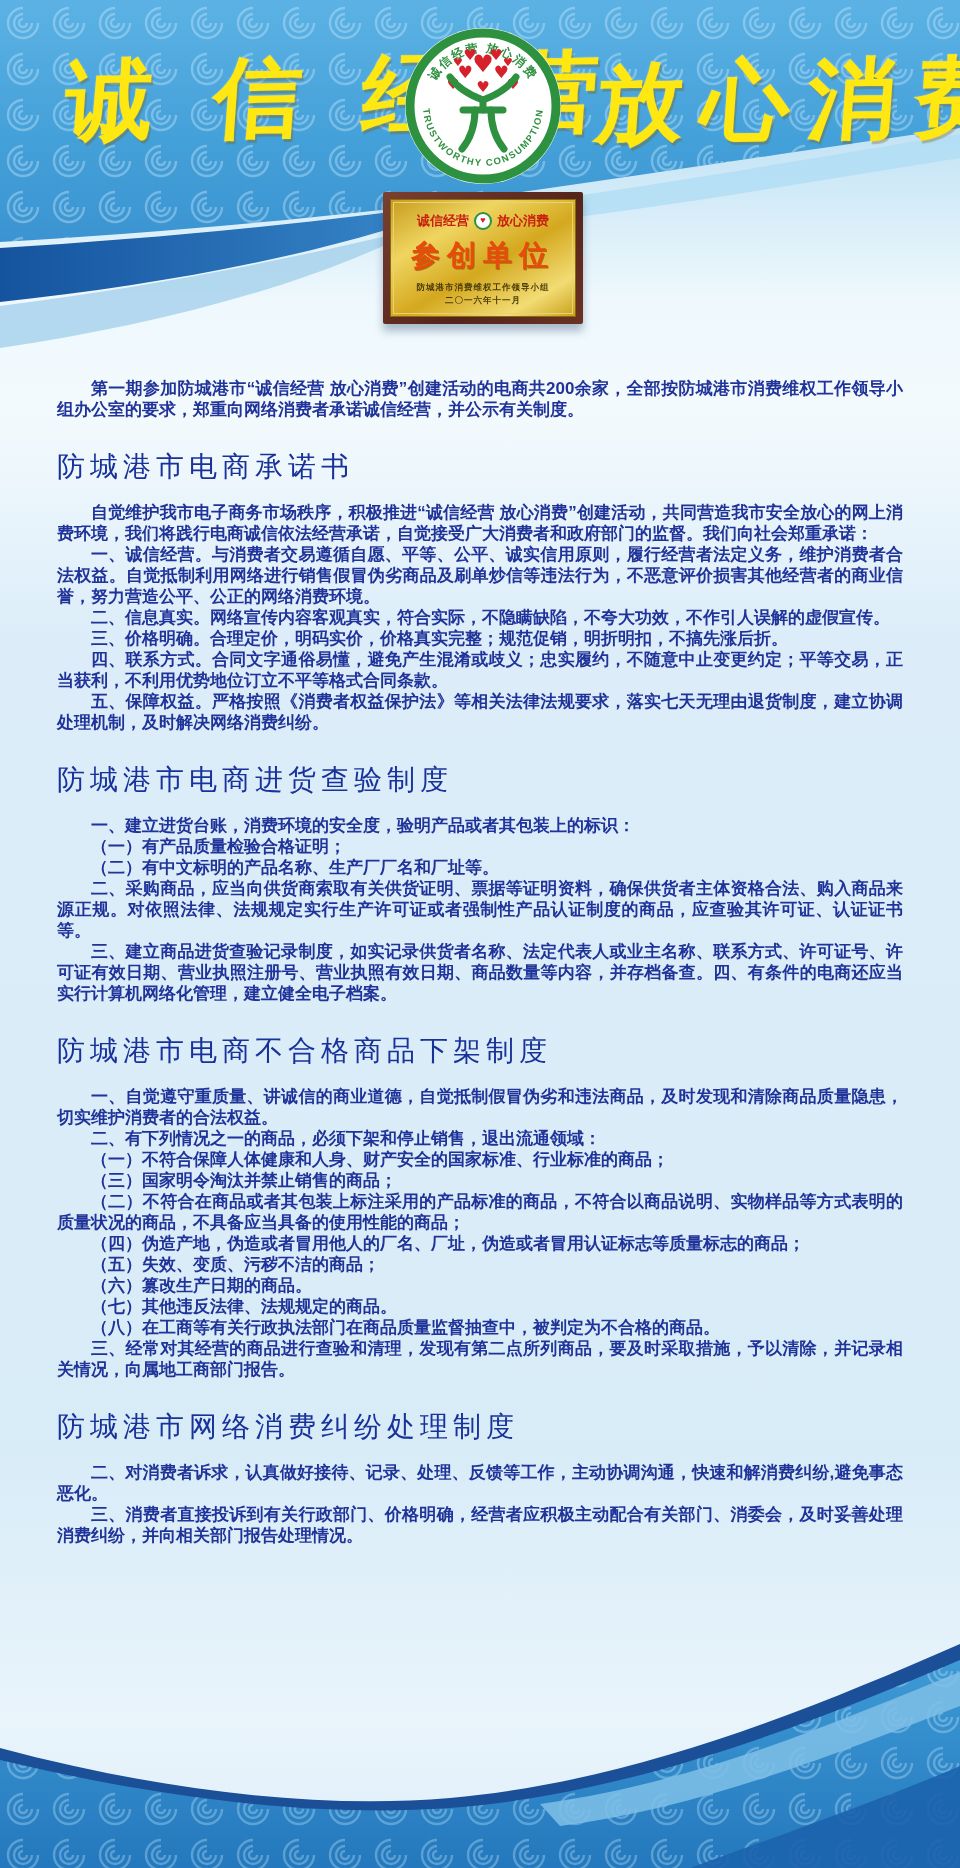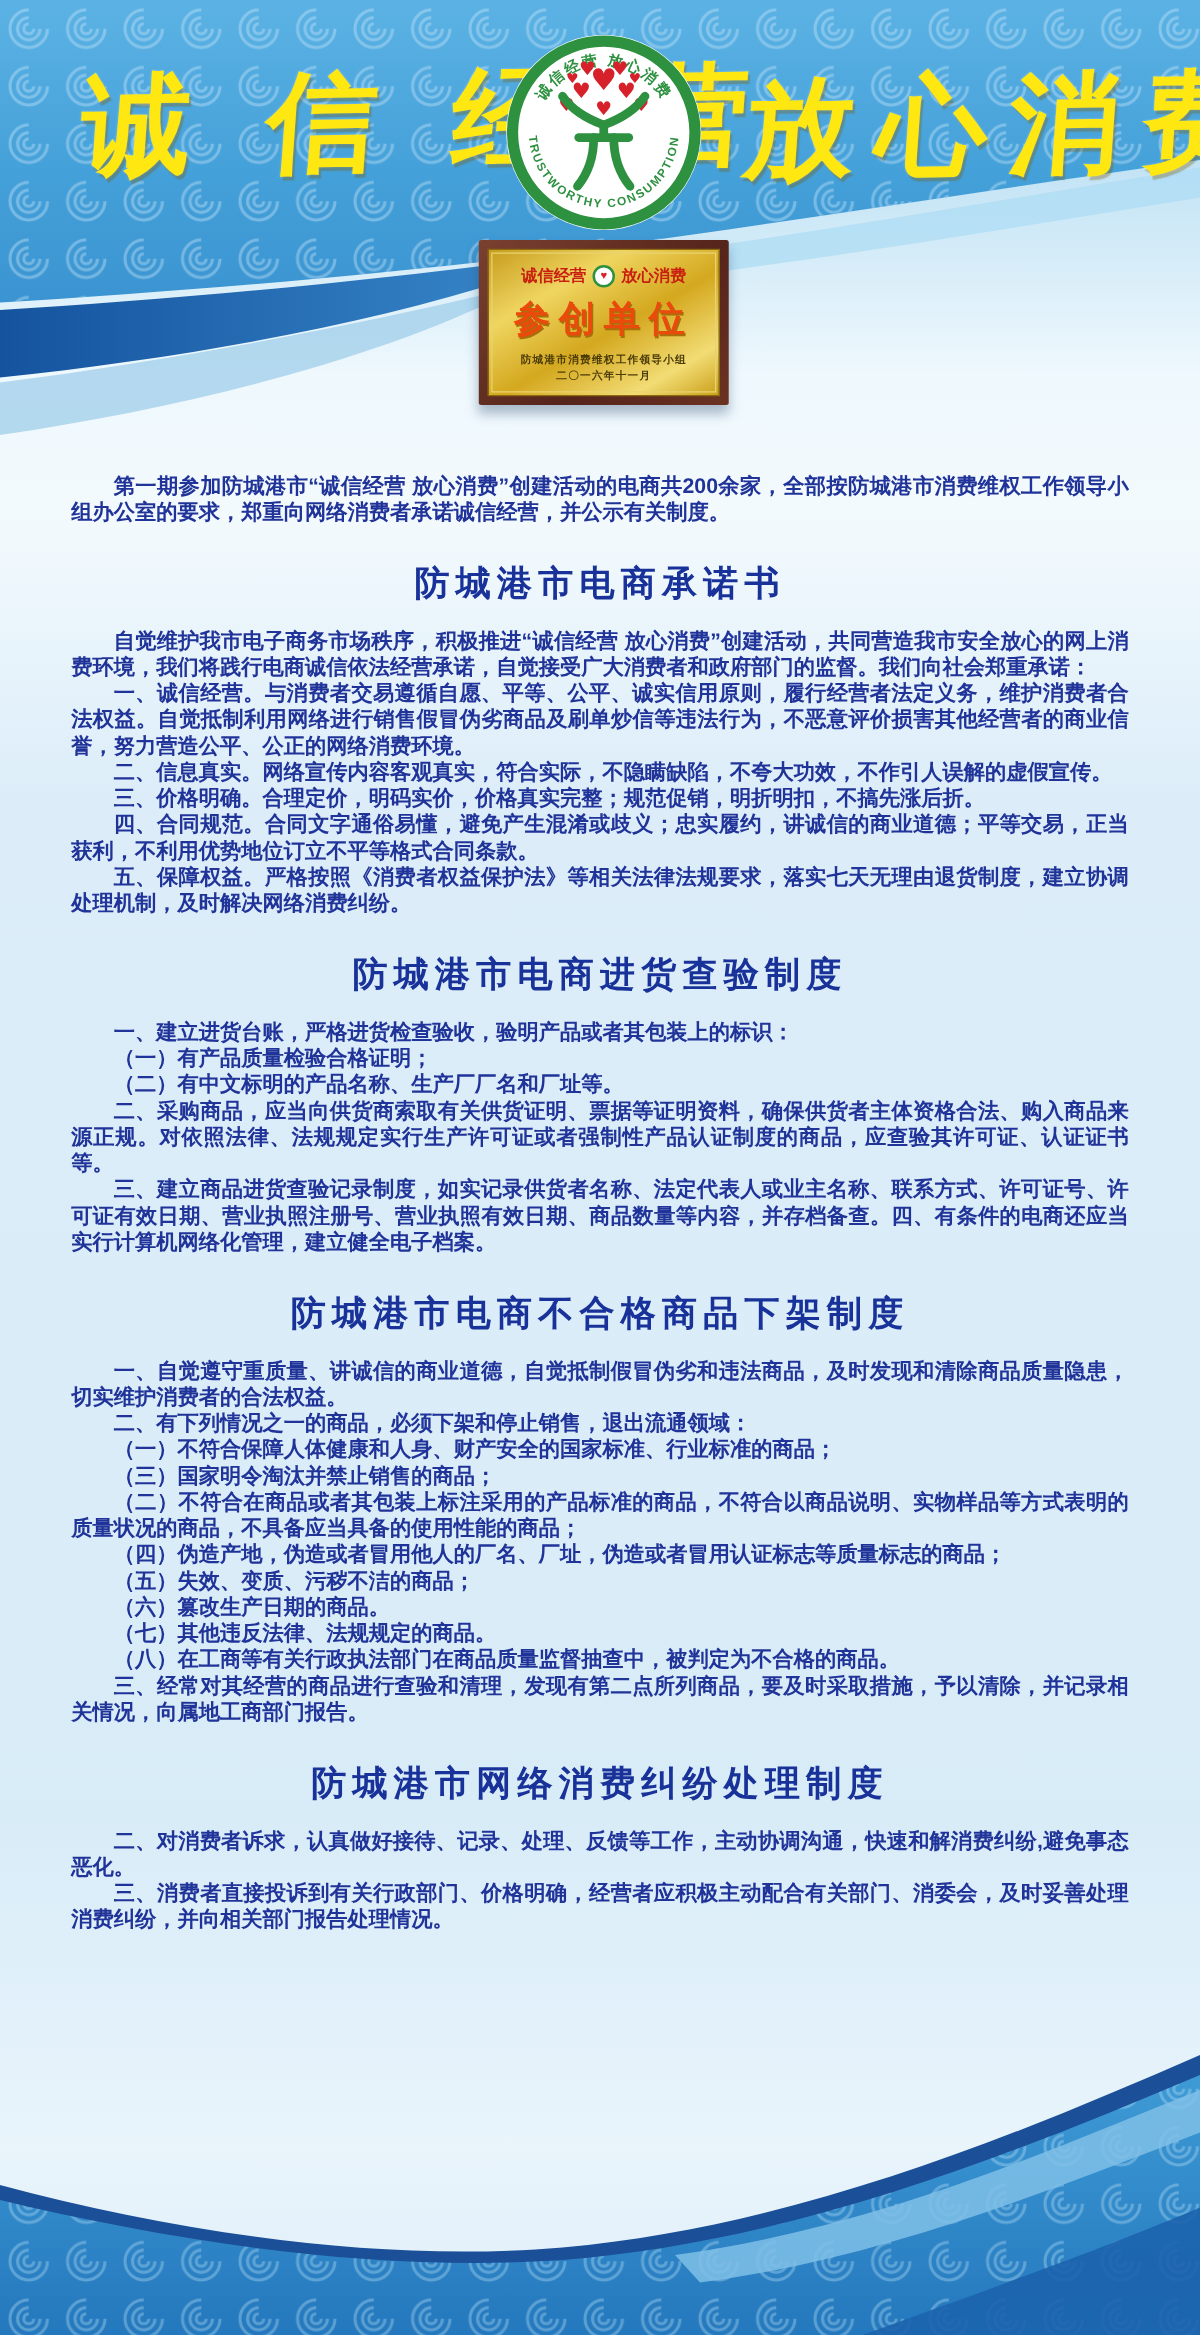--- a/index.html
+++ b/index.html
@@ -42,21 +42,21 @@
   .plaque-main{font-size:29px;font-weight:bold;color:#ea4a0c;letter-spacing:7px;margin:6px 0 5px;text-shadow:1px 1px 0 #a8700a;}
   .plaque-footer{font-size:8.5px;font-weight:bold;color:#4c3c08;line-height:1.5;letter-spacing:1px;}
   .content{
     position:absolute;left:57px;top:378px;width:846px;z-index:2;
     color:#203399;font-weight:bold;font-size:17px;line-height:21px;
     text-align:justify;
   }
   .content p{margin:0;text-indent:2em;}
   .sec-title{
     margin:28px 0 16px;font-size:28px;line-height:38px;letter-spacing:5px;
-    color:#18329a;text-align:center;font-weight:bold;text-indent:0;
+    color:#18329a;text-align:left;font-weight:normal;text-indent:0;
   }
 </style>
 </head>
 <body>
 
 <div class="poster">
 
   <svg class="header-svg" width="960" height="380" viewBox="0 0 960 380">
     <defs>
       <linearGradient id="hdrGrad" x1="0" y1="0" x2="0" y2="1">
@@ -143,25 +143,25 @@
   </div>
 
   <div class="content">
     <p>第一期参加防城港市“诚信经营 放心消费”创建活动的电商共200余家，全部按防城港市消费维权工作领导小组办公室的要求，郑重向网络消费者承诺诚信经营，并公示有关制度。</p>
 
     <h2 class="sec-title">防城港市电商承诺书</h2>
     <p>自觉维护我市电子商务市场秩序，积极推进“诚信经营 放心消费”创建活动，共同营造我市安全放心的网上消费环境，我们将践行电商诚信依法经营承诺，自觉接受广大消费者和政府部门的监督。我们向社会郑重承诺：</p>
     <p>一、诚信经营。与消费者交易遵循自愿、平等、公平、诚实信用原则，履行经营者法定义务，维护消费者合法权益。自觉抵制利用网络进行销售假冒伪劣商品及刷单炒信等违法行为，不恶意评价损害其他经营者的商业信誉，努力营造公平、公正的网络消费环境。</p>
     <p>二、信息真实。网络宣传内容客观真实，符合实际，不隐瞒缺陷，不夸大功效，不作引人误解的虚假宣传。</p>
     <p>三、价格明确。合理定价，明码实价，价格真实完整；规范促销，明折明扣，不搞先涨后折。</p>
-    <p>四、合同规范。合同文字通俗易懂，避免产生混淆或歧义；忠实履约，讲诚信的商业道德；平等交易，正当获利，不利用优势地位订立不平等格式合同条款。</p>
+    <p>四、联系方式。合同文字通俗易懂，避免产生混淆或歧义；忠实履约，不随意中止变更约定；平等交易，正当获利，不利用优势地位订立不平等格式合同条款。</p>
     <p>五、保障权益。严格按照《消费者权益保护法》等相关法律法规要求，落实七天无理由退货制度，建立协调处理机制，及时解决网络消费纠纷。</p>
 
     <h2 class="sec-title">防城港市电商进货查验制度</h2>
-    <p>一、建立进货台账，严格进货检查验收，验明产品或者其包装上的标识：</p>
+    <p>一、建立进货台账，消费环境的安全度，验明产品或者其包装上的标识：</p>
     <p>（一）有产品质量检验合格证明；</p>
     <p>（二）有中文标明的产品名称、生产厂厂名和厂址等。</p>
     <p>二、采购商品，应当向供货商索取有关供货证明、票据等证明资料，确保供货者主体资格合法、购入商品来源正规。对依照法律、法规规定实行生产许可证或者强制性产品认证制度的商品，应查验其许可证、认证证书等。</p>
     <p>三、建立商品进货查验记录制度，如实记录供货者名称、法定代表人或业主名称、联系方式、许可证号、许可证有效日期、营业执照注册号、营业执照有效日期、商品数量等内容，并存档备查。四、有条件的电商还应当实行计算机网络化管理，建立健全电子档案。</p>
 
     <h2 class="sec-title">防城港市电商不合格商品下架制度</h2>
     <p>一、自觉遵守重质量、讲诚信的商业道德，自觉抵制假冒伪劣和违法商品，及时发现和清除商品质量隐患，切实维护消费者的合法权益。</p>
     <p>二、有下列情况之一的商品，必须下架和停止销售，退出流通领域：</p>
     <p>（一）不符合保障人体健康和人身、财产安全的国家标准、行业标准的商品；</p>
     <p>（三）国家明令淘汰并禁止销售的商品；</p>

